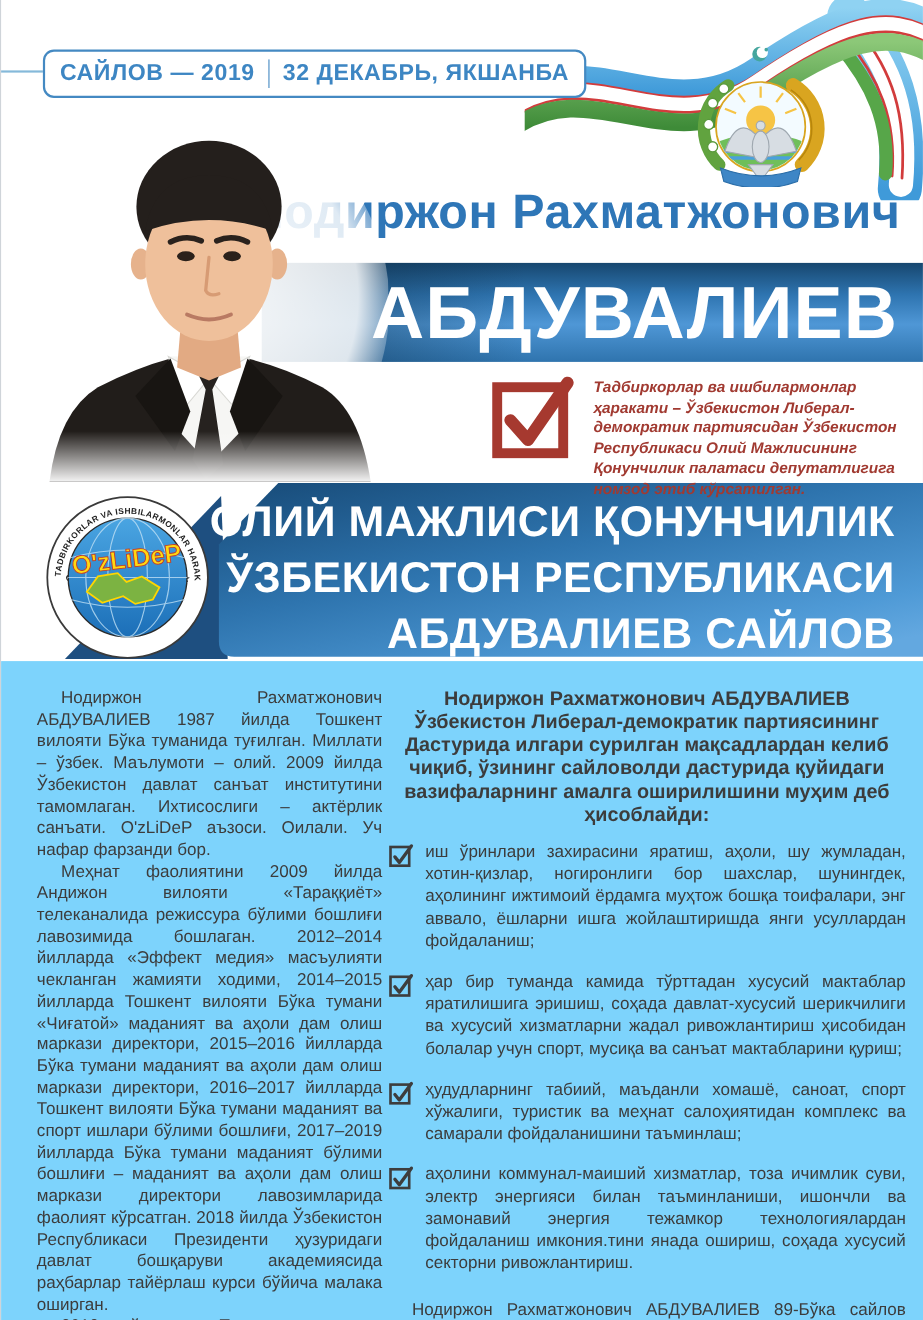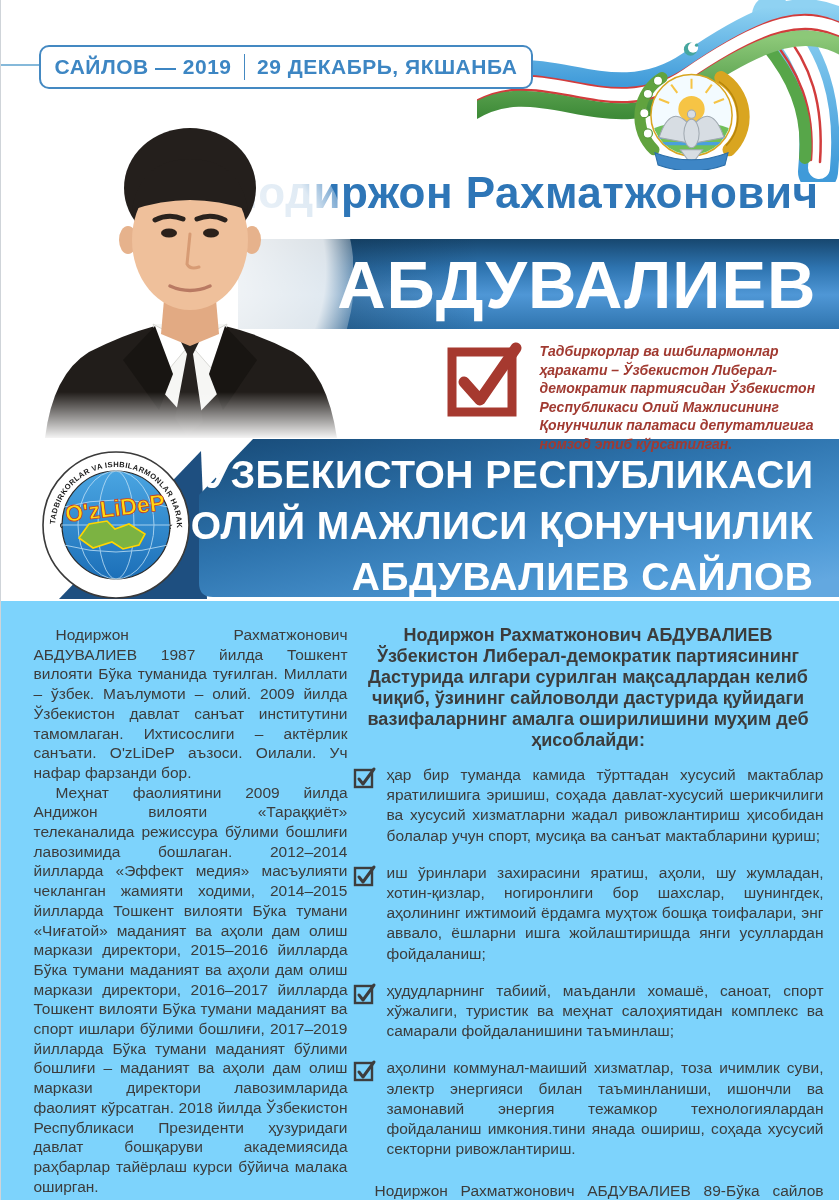--- a/index.html
+++ b/index.html
@@ -85,21 +85,21 @@
 </style>
 </head>
 <body>
 
 <div class="page">
 
   <div class="hline hline-left"></div>
   <div class="badge">
     <span class="badge-part">САЙЛОВ — 2019</span>
     <span class="badge-sep"></span>
-    <span class="badge-part">29 ДЕКАБРЬ, ЯКШАНБА</span>
+    <span class="badge-part">32 ДЕКАБРЬ, ЯКШАНБА</span>
   </div>
   <div class="hline hline-right"></div>
 
   <svg class="ribbon" width="362" height="182" viewBox="0 0 362 182">
     <defs>
       <linearGradient id="rgGreen" x1="0" y1="0" x2="0" y2="1">
         <stop offset="0" stop-color="#8cc878"></stop>
           <stop offset="1" stop-color="#3e8b38"></stop>
       </linearGradient>
       <linearGradient id="rgBlue" x1="0" y1="0" x2="0" y2="1">
@@ -232,22 +232,22 @@
           <stop offset="0" stop-color="#174a77"></stop>
           <stop offset="0.45" stop-color="#2e74ae"></stop>
           <stop offset="0.85" stop-color="#4f9ad6"></stop>
           <stop offset="1" stop-color="#63a8e0"></stop>
         </linearGradient>
       </defs>
       <polygon points="58,162 200,14 206,162" fill="#1e4f80"></polygon>
       <path d="M 252 2 L 839 2 L 839 160 L 212 160 Q 198 160 198 146 L 198 58 Z" fill="url(#tbGrad)"></path>
     </svg>
     <div class="title-lines">
+      <div>ОЛИЙ МАЖЛИСИ ҚОНУНЧИЛИК</div>
       <div>ЎЗБЕКИСТОН РЕСПУБЛИКАСИ</div>
-      <div>ОЛИЙ МАЖЛИСИ ҚОНУНЧИЛИК</div>
       <div>АБДУВАЛИЕВ САЙЛОВ</div>
     </div>
   </div>
 
   <svg class="logo" width="150" height="150" viewBox="0 0 150 150">
     <defs>
       <linearGradient id="globeGrad" x1="0" y1="0" x2="0" y2="1">
         <stop offset="0" stop-color="#4aa5e2"></stop>
           <stop offset="1" stop-color="#1c6fb8"></stop>
       </linearGradient>
@@ -281,29 +281,29 @@
     </div>
 
     <div class="col-right">
       <p class="intro">Нодиржон Рахматжонович АБДУВАЛИЕВ Ўзбекистон Либерал-демократик партиясининг Дастурида илгари сурилган мақсадлардан келиб чиқиб, ўзининг сайловолди дастурида қуйидаги вазифаларнинг амалга оширилишини муҳим деб ҳисоблайди:</p>
 
       <div class="bullet">
         <svg class="check-icon" width="24" height="24" viewBox="0 0 24 24">
           <rect x="2" y="4" width="17" height="17" fill="none" stroke="#3d3d3d" stroke-width="2.4"></rect>
           <path d="M6 13 L 10 18 L 21 3" fill="none" stroke="#3d3d3d" stroke-width="3" stroke-linecap="round" stroke-linejoin="round"></path>
         </svg>
-        <p>ҳар бир туманда камида тўрттадан хусусий мактаблар яратилишига эришиш, соҳада давлат-хусусий шерикчилиги ва хусусий хизматларни жадал ривожлантириш ҳисобидан болалар учун спорт, мусиқа ва санъат мактабларини қуриш;</p>
+        <p>иш ўринлари захирасини яратиш, аҳоли, шу жумладан, хотин-қизлар, ногиронлиги бор шахслар, шунингдек, аҳолининг ижтимоий ёрдамга муҳтож бошқа тоифалари, энг аввало, ёшларни ишга жойлаштиришда янги усуллардан фойдаланиш;</p>
       </div>
 
       <div class="bullet">
         <svg class="check-icon" width="24" height="24" viewBox="0 0 24 24">
           <rect x="2" y="4" width="17" height="17" fill="none" stroke="#3d3d3d" stroke-width="2.4"></rect>
           <path d="M6 13 L 10 18 L 21 3" fill="none" stroke="#3d3d3d" stroke-width="3" stroke-linecap="round" stroke-linejoin="round"></path>
         </svg>
-        <p>иш ўринлари захирасини яратиш, аҳоли, шу жумладан, хотин-қизлар, ногиронлиги бор шахслар, шунингдек, аҳолининг ижтимоий ёрдамга муҳтож бошқа тоифалари, энг аввало, ёшларни ишга жойлаштиришда янги усуллардан фойдаланиш;</p>
+        <p>ҳар бир туманда камида тўрттадан хусусий мактаблар яратилишига эришиш, соҳада давлат-хусусий шерикчилиги ва хусусий хизматларни жадал ривожлантириш ҳисобидан болалар учун спорт, мусиқа ва санъат мактабларини қуриш;</p>
       </div>
 
       <div class="bullet">
         <svg class="check-icon" width="24" height="24" viewBox="0 0 24 24">
           <rect x="2" y="4" width="17" height="17" fill="none" stroke="#3d3d3d" stroke-width="2.4"></rect>
           <path d="M6 13 L 10 18 L 21 3" fill="none" stroke="#3d3d3d" stroke-width="3" stroke-linecap="round" stroke-linejoin="round"></path>
         </svg>
         <p>ҳудудларнинг табиий, маъданли хомашё, саноат, спорт хўжалиги, туристик ва меҳнат салоҳиятидан комплекс ва самарали фойдаланишини таъминлаш;</p>
       </div>
 

